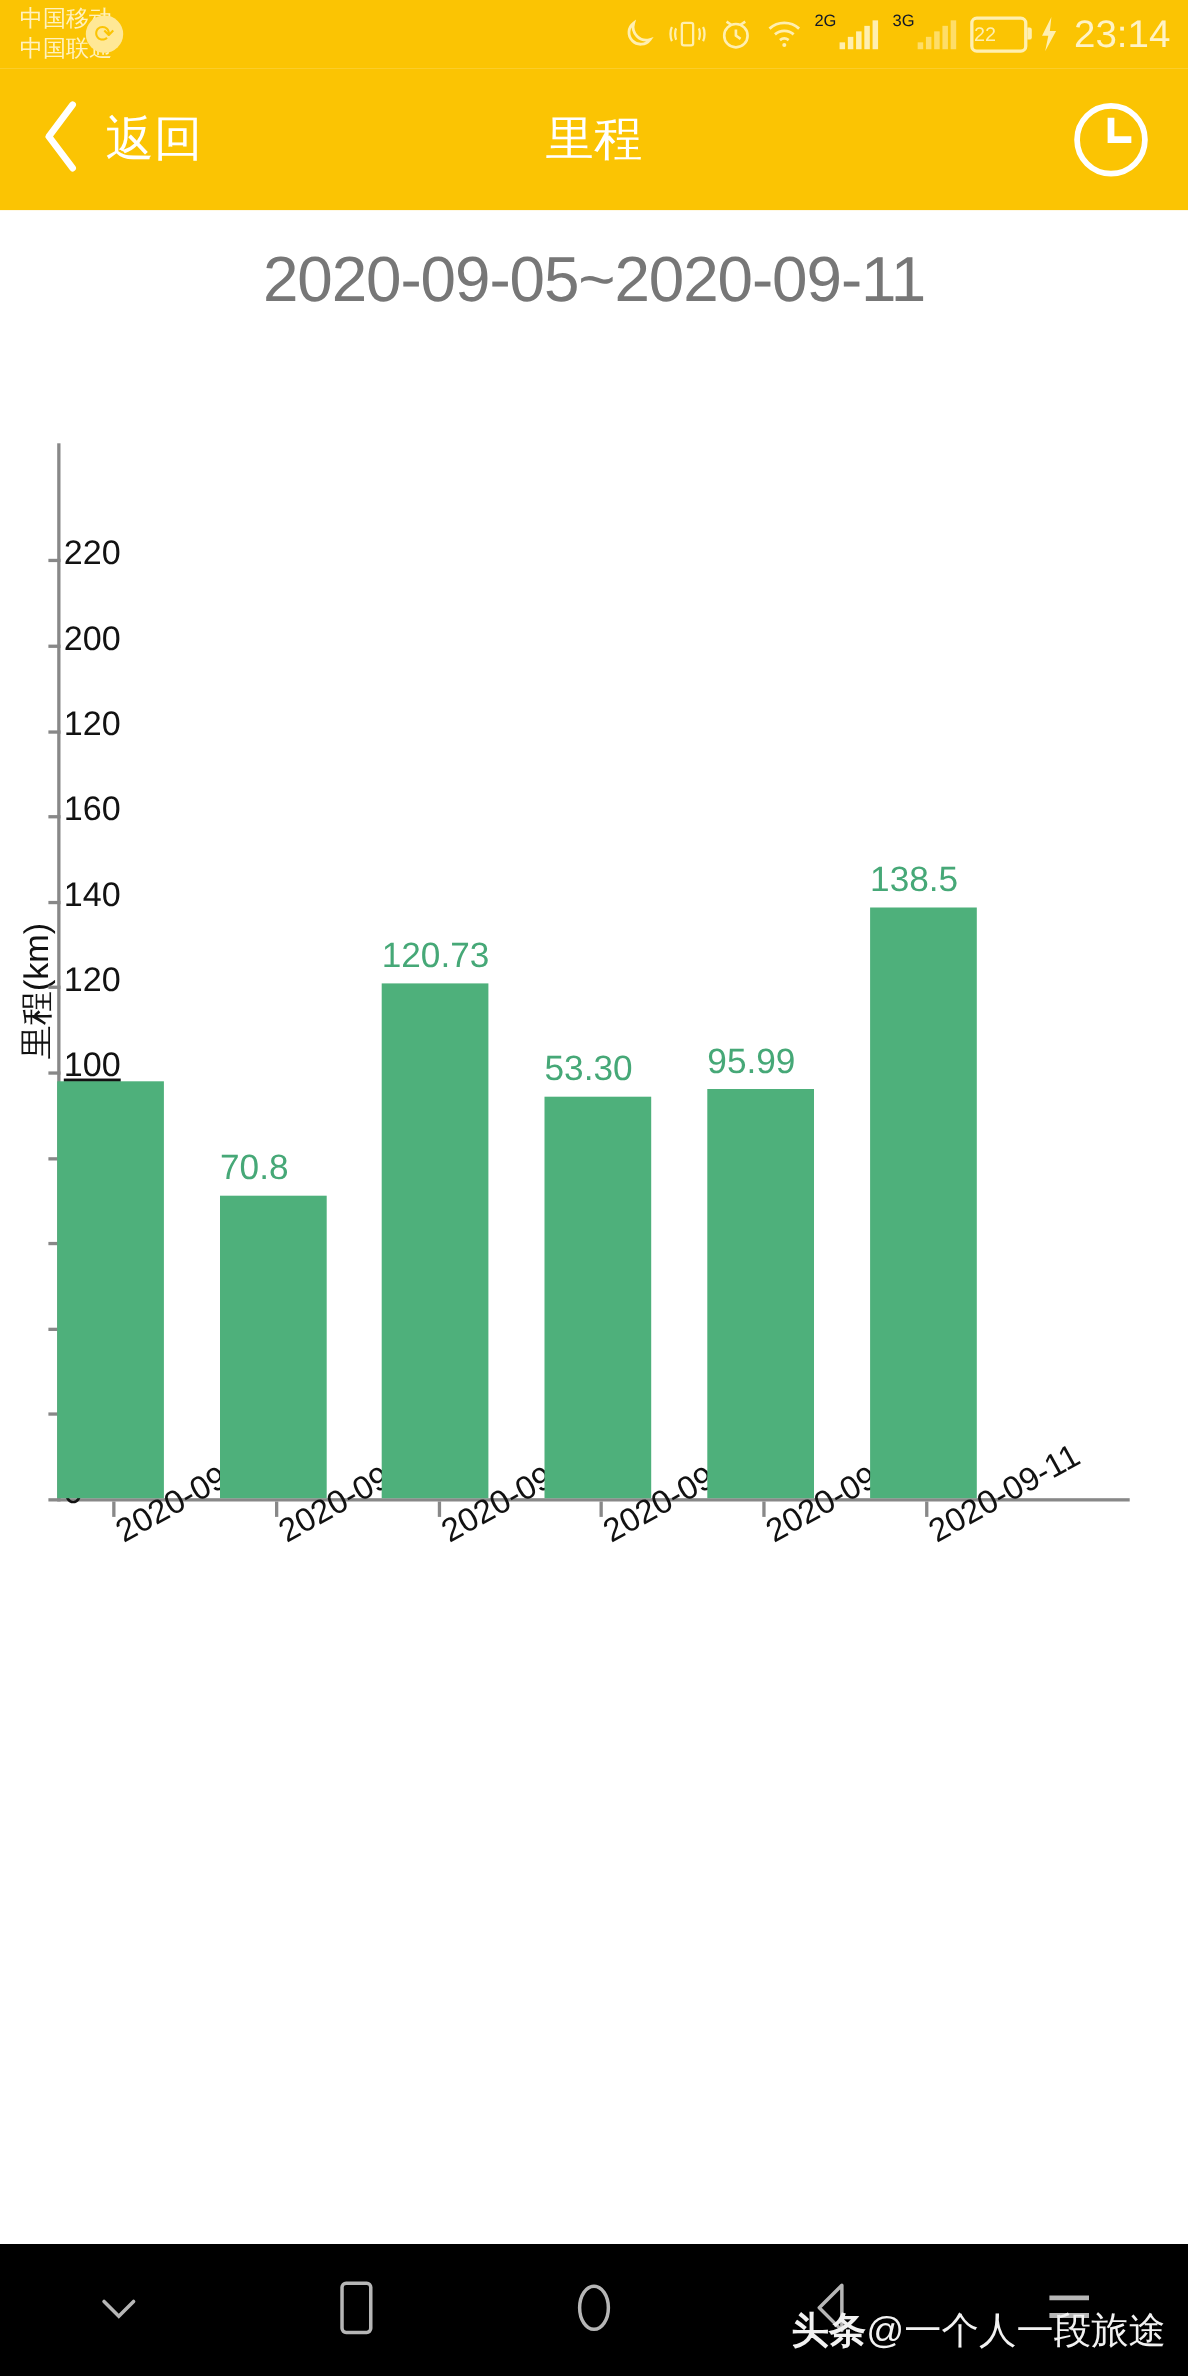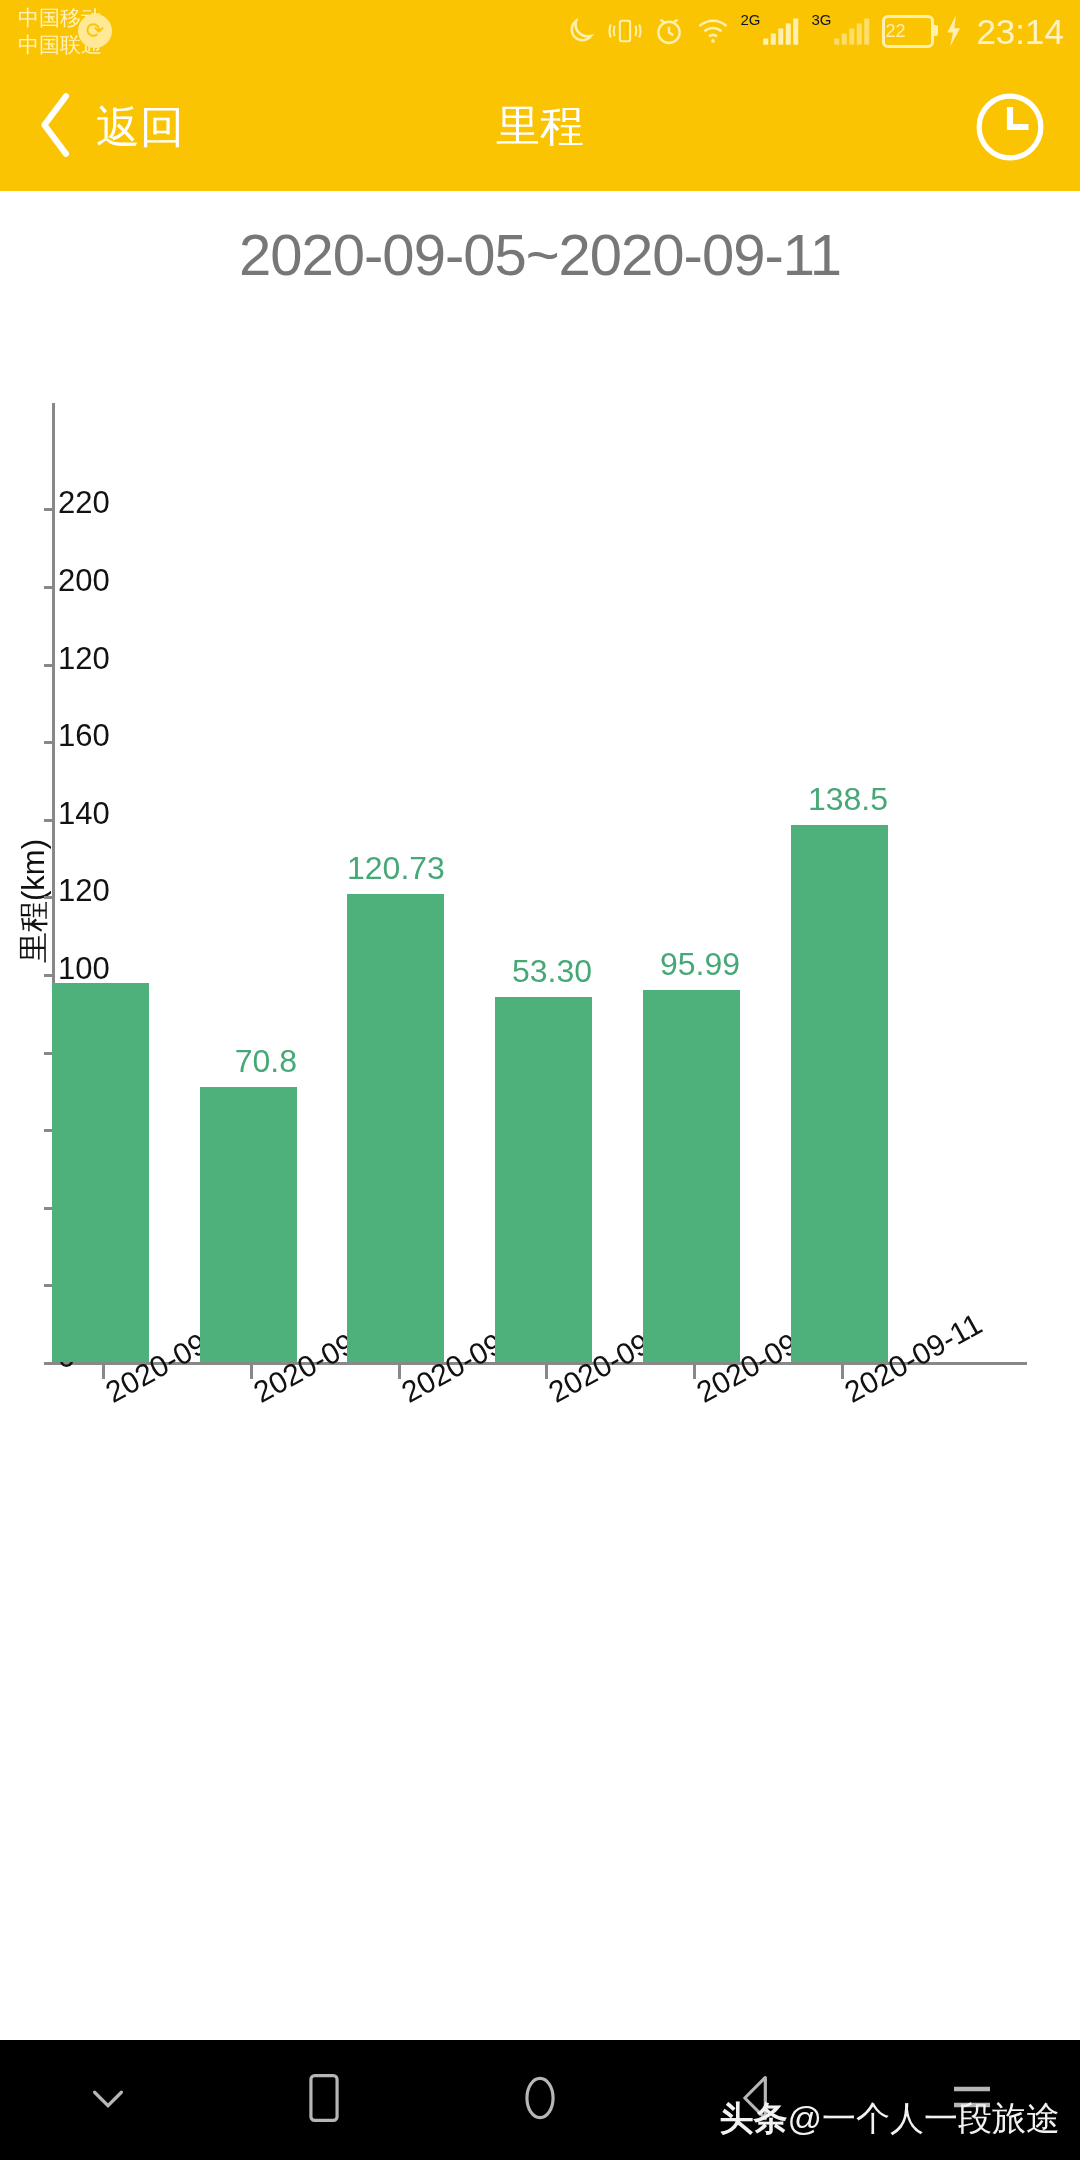--- a/index.html
+++ b/index.html
@@ -87,21 +87,21 @@
     white-space:nowrap;
   }
   .xtick{position:absolute;top:985px;width:3px;height:14px;background:#888888;}
   .xtick-label{
     position:absolute;top:1000px;font-size:30px;color:#111111;
     white-space:nowrap;transform:rotate(-29deg);transform-origin:left top;
   }
   .bar{position:absolute;background:#4EB07B;}
   .bar-label{
     position:absolute;font-size:32px;color:#46A877;
-    white-space:nowrap;text-align:right;line-height:32px;
+    white-space:nowrap;text-align:left;line-height:32px;
   }
   
   #nav-bar{
     position:absolute;left:0;bottom:0;width:1080px;height:120px;
     background:#000000;
   }
   #nav-icons{
     position:absolute;left:0;top:0;width:1080px;height:120px;
     display:flex;align-items:center;
   }
@@ -220,21 +220,21 @@
       <div class="ytick-label" style="top: 976px;">0</div>
       <div class="ytick" style="top: 904.4px;"></div>
       <div class="ytick-label" style="top: 898.4px;">20</div>
       <div class="ytick" style="top: 826.8px;"></div>
       <div class="ytick-label" style="top: 820.8px;">40</div>
       <div class="ytick" style="top: 749.2px;"></div>
       <div class="ytick-label" style="top: 743.2px;">60</div>
       <div class="ytick" style="top: 671.6px;"></div>
       <div class="ytick-label" style="top: 665.6px;">80</div>
       <div class="ytick" style="top: 594px;"></div>
-      <div class="ytick-label" style="top: 588px;">100</div>
+      <div class="ytick-label" style="top: 588px; text-decoration: underline;">100</div>
       <div class="ytick" style="top: 516.4px;"></div>
       <div class="ytick-label" style="top: 510.4px;">120</div>
       <div class="ytick" style="top: 438.8px;"></div>
       <div class="ytick-label" style="top: 432.8px;">140</div>
       <div class="ytick" style="top: 361.2px;"></div>
       <div class="ytick-label" style="top: 355.2px;">160</div>
       <div class="ytick" style="top: 283.6px;"></div>
       <div class="ytick-label" style="top: 277.6px;">120</div>
       <div class="ytick" style="top: 206px;"></div>
       <div class="ytick-label" style="top: 200px;">200</div>

